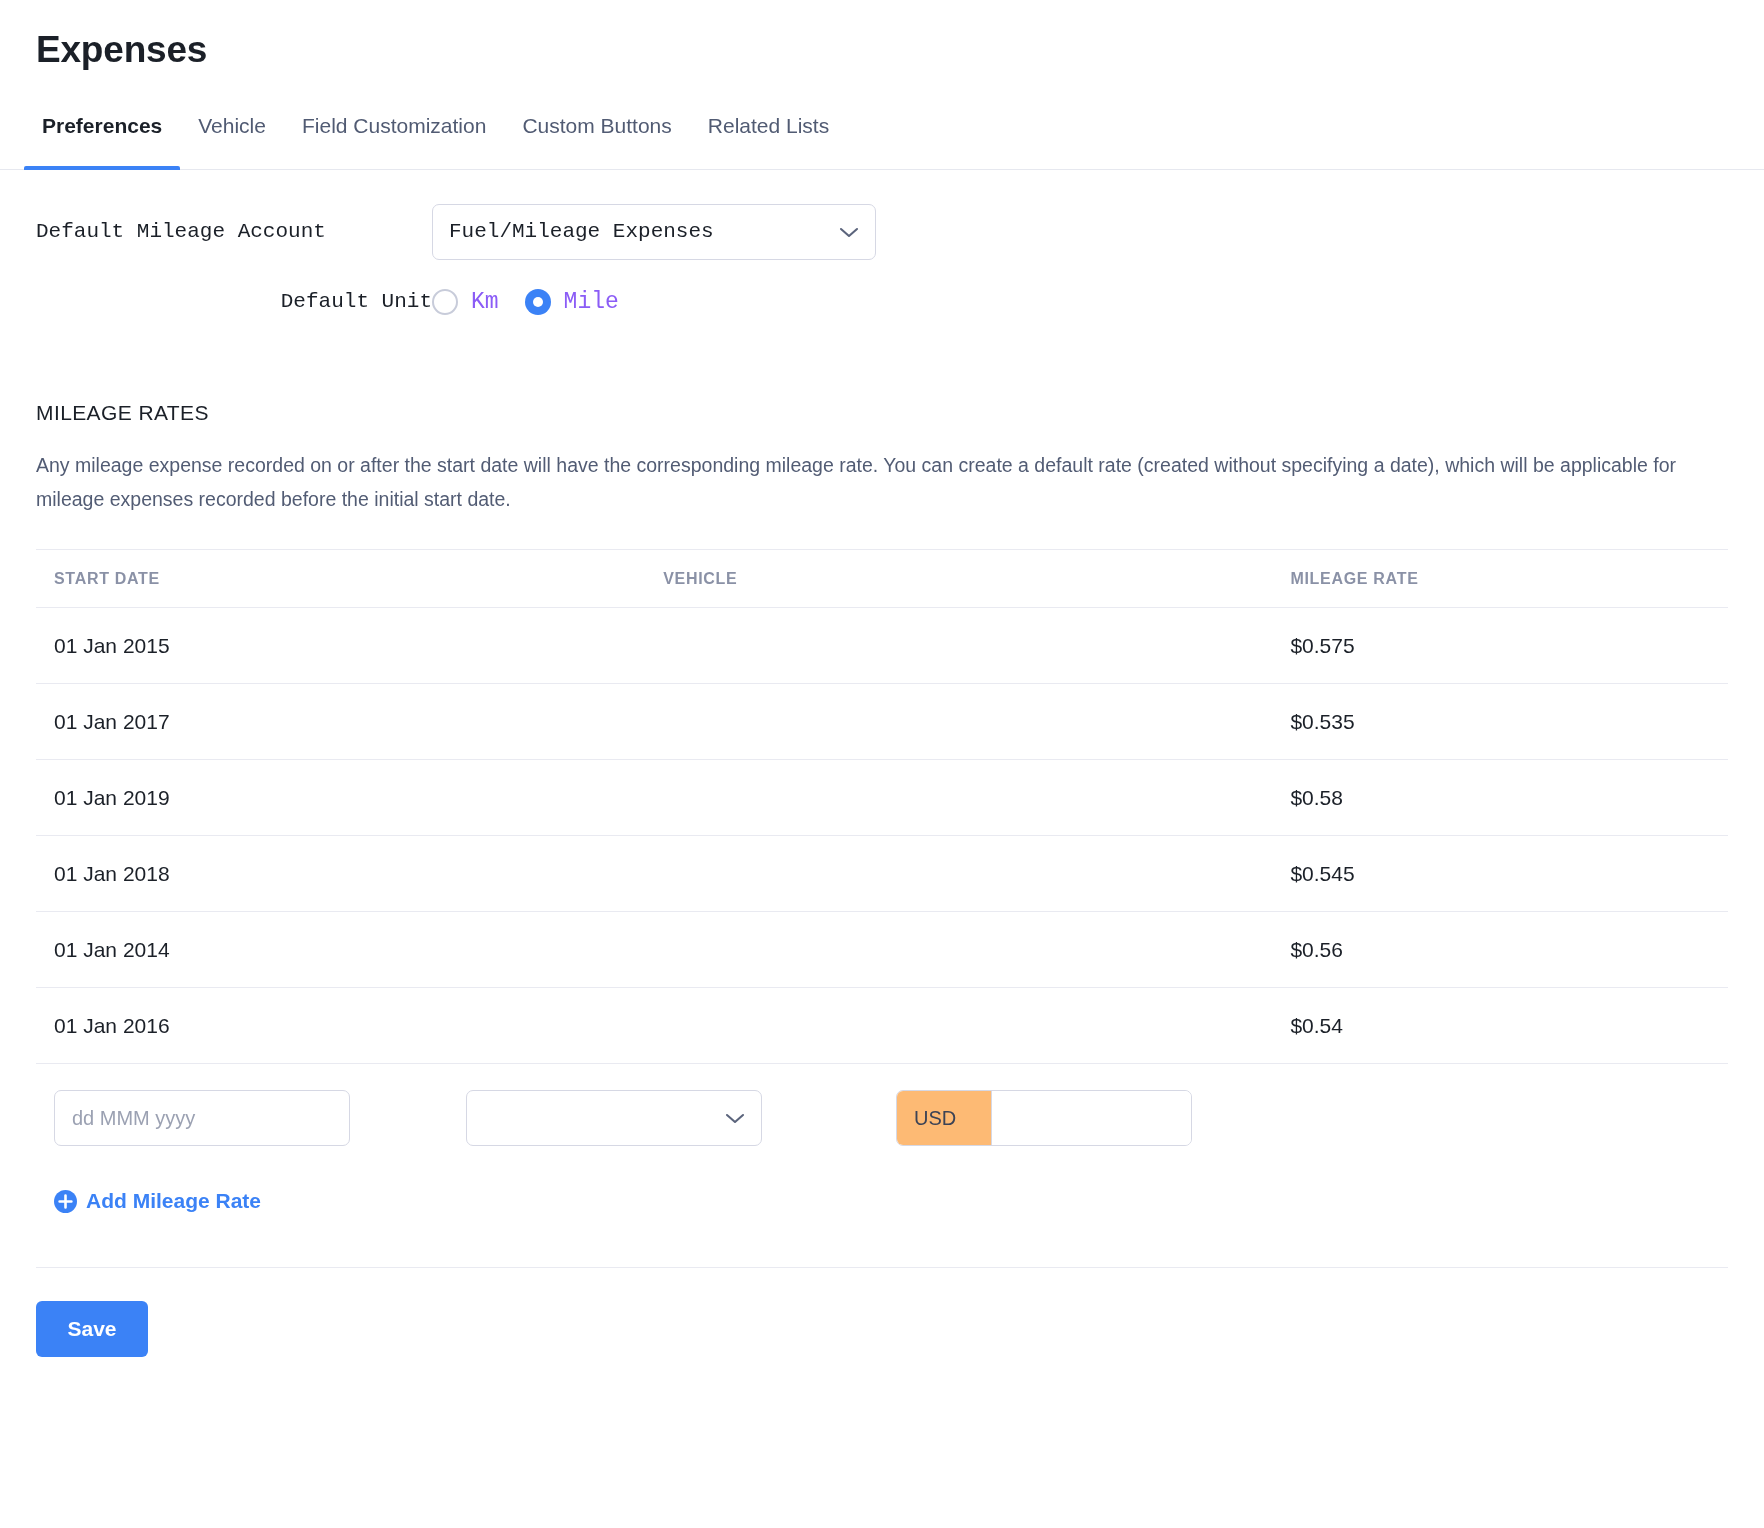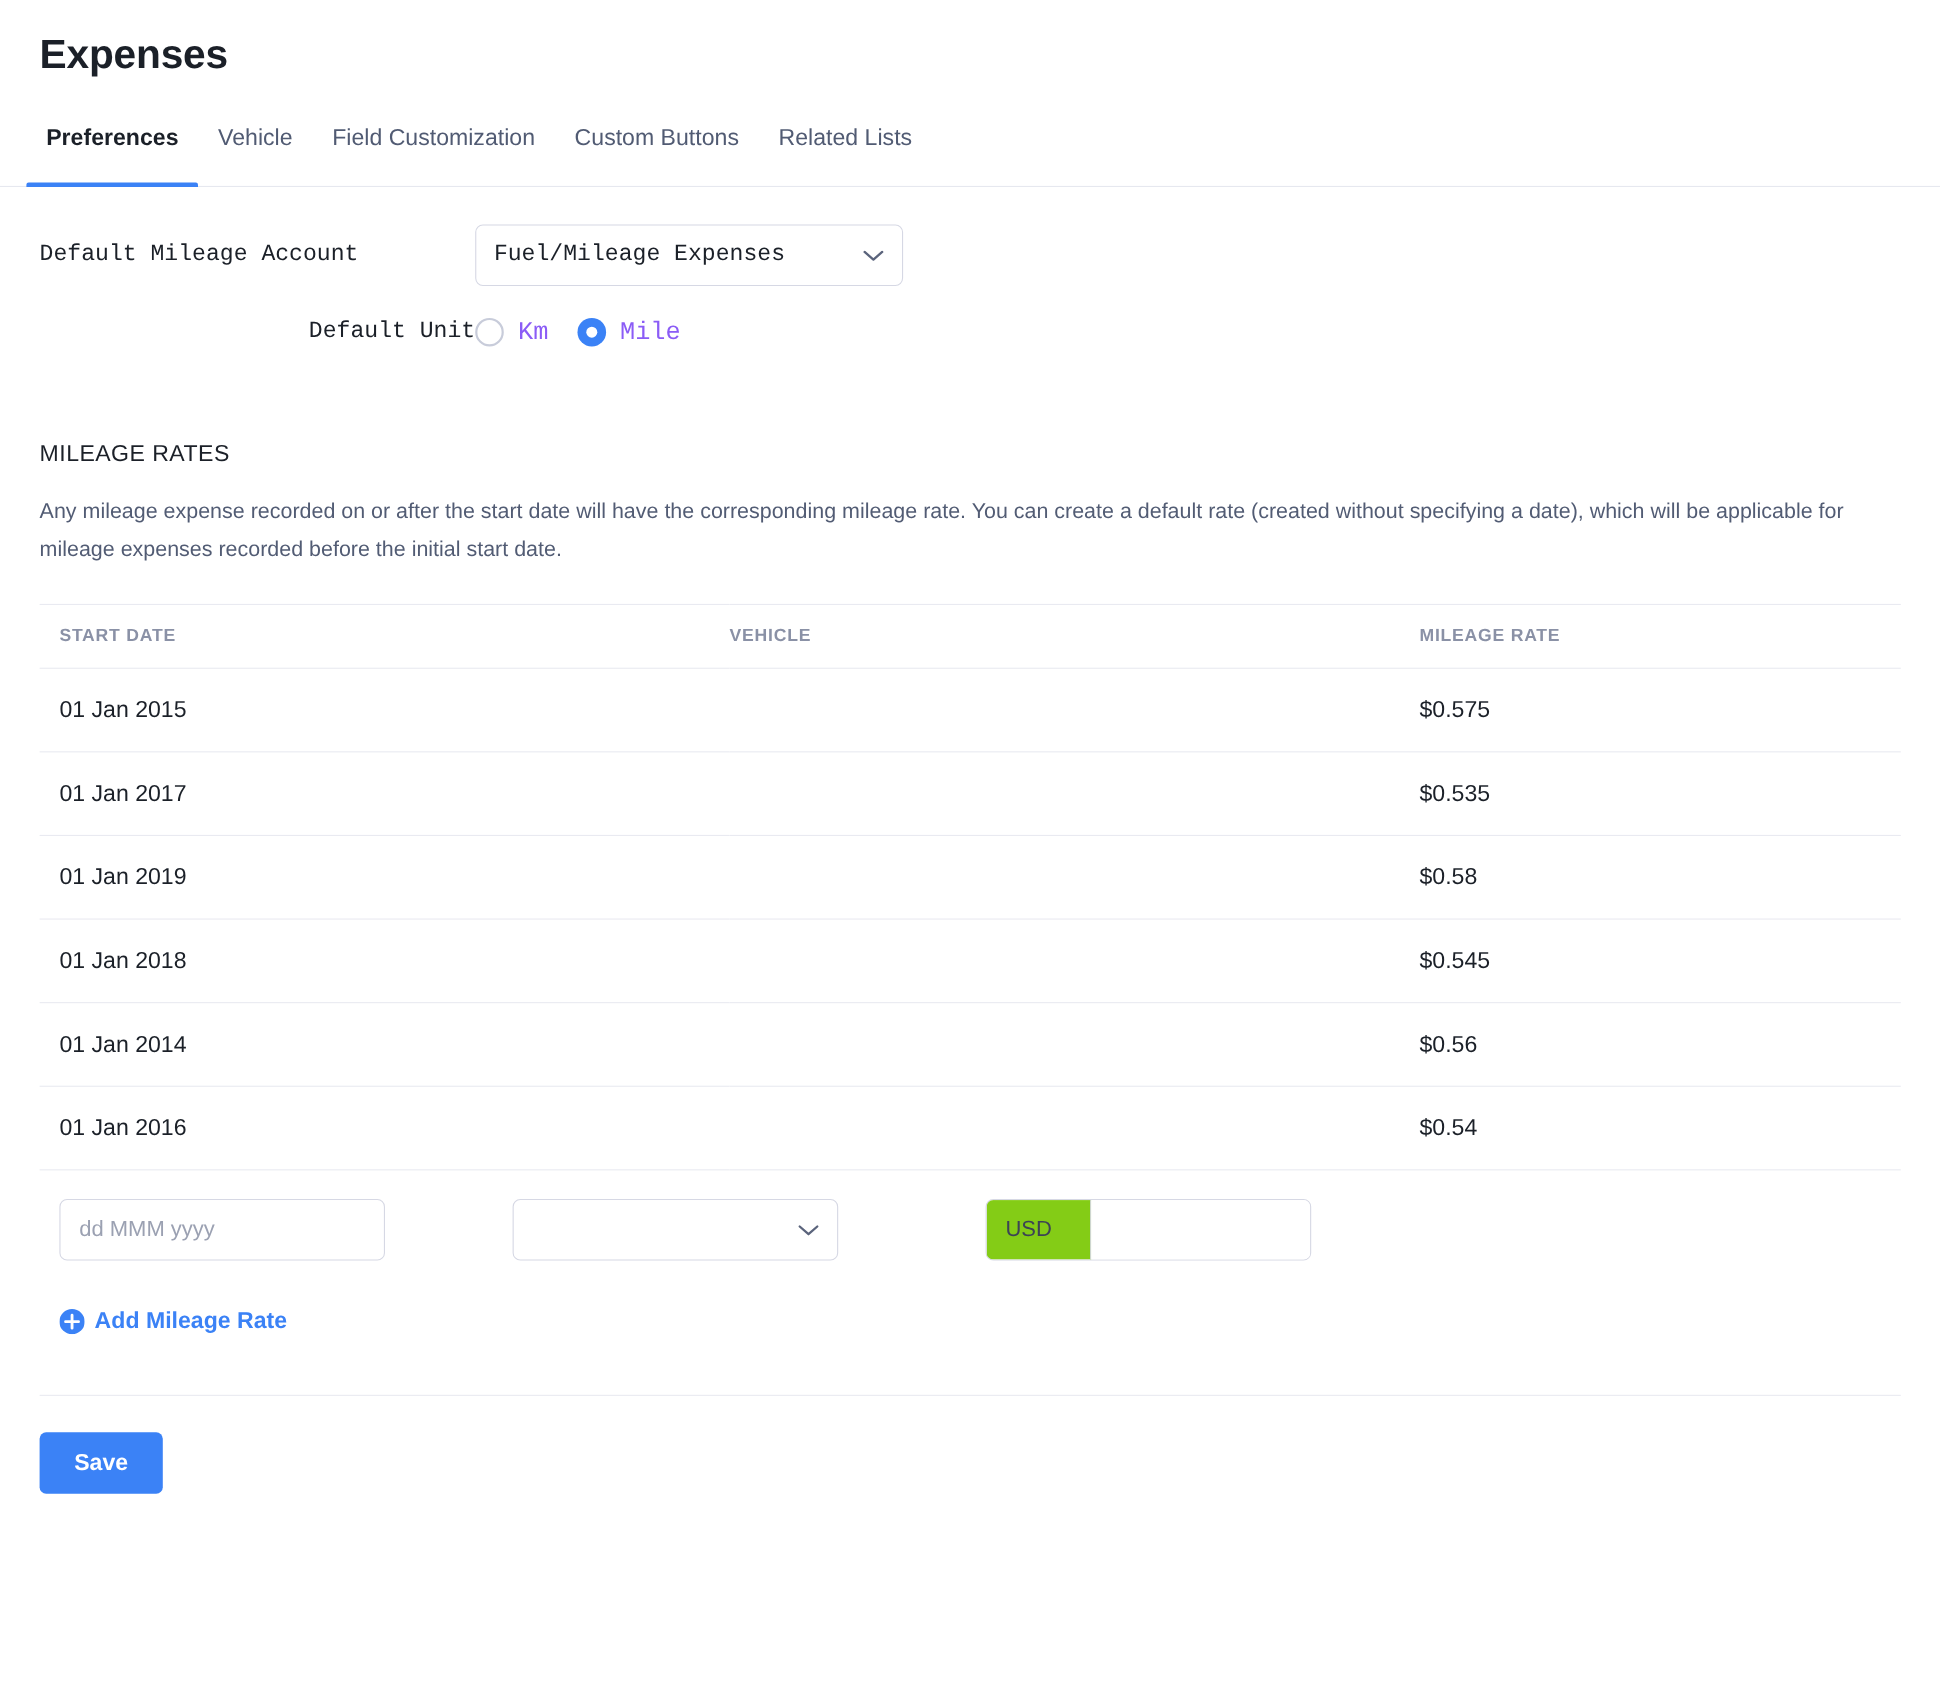--- a/index.html
+++ b/index.html
@@ -76,21 +76,21 @@
   .form-row.second { margin-top: 17px; text-align: right; }
   .form-label {
     width: 396px;
     flex: 0 0 396px;
     font-size: 21px;
     color: #1b2028;
     line-height: 28px;
   }
 
   .select-box {
-    width: 389px;
+    width: 444px;
     height: 56px;
     border: 1px solid #d6d8e4;
     border-radius: 7px;
     background: #fff;
     display: flex;
     align-items: center;
     padding: 0 16px;
     font-size: 21px;
     color: #1b2028;
     cursor: pointer;
@@ -233,21 +233,21 @@
     width: 296px;
     height: 56px;
     border: 1px solid #d6d8e4;
     border-radius: 7px;
     overflow: hidden;
     background: #fff;
   }
   .currency-prefix {
     width: 95px;
     flex: 0 0 95px;
-    background: #84cc16;
+    background: #fdba74;
     border-right: 1px solid #d6d8e4;
     display: flex;
     align-items: center;
     padding-left: 17px;
     font-size: 20px;
     color: #3c4355;
   }
   .currency-input {
     flex: 1;
     border: none;

